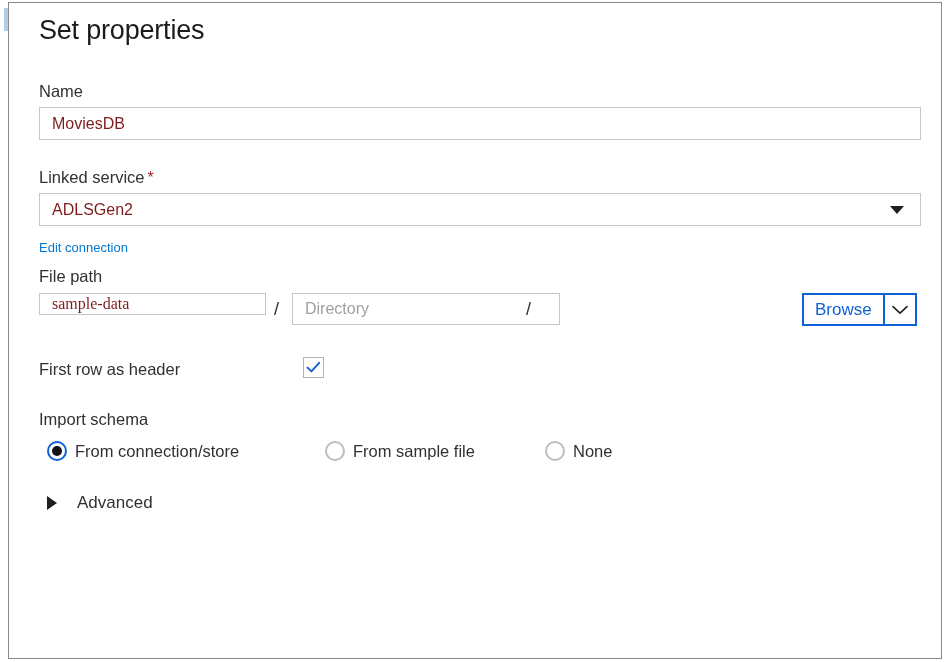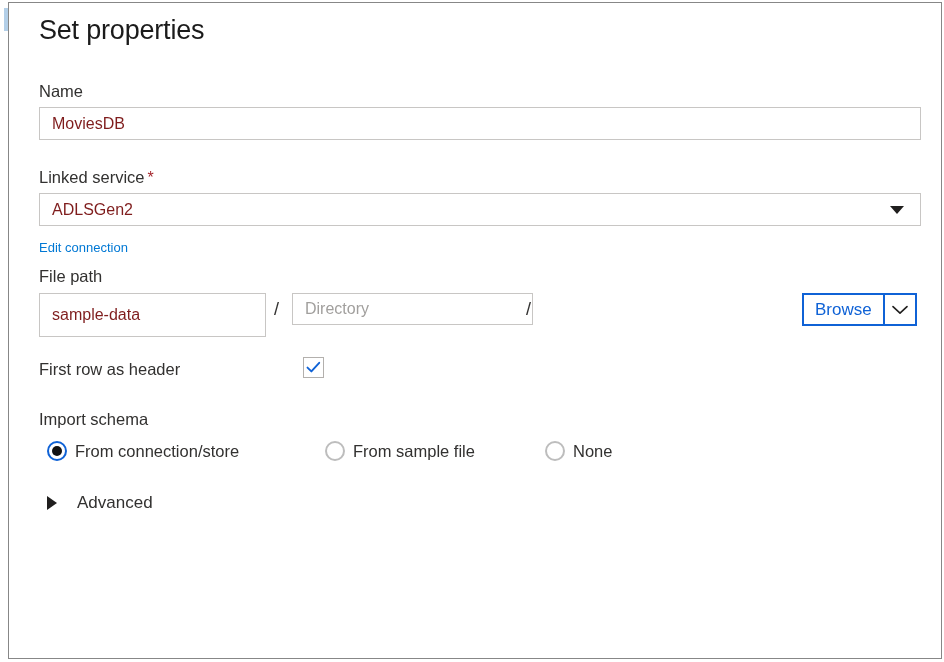--- a/index.html
+++ b/index.html
@@ -116,22 +116,22 @@
     left: 30px;
     top: 237px;
     font-size: 13px;
     color: #0078d4;
     cursor: pointer;
     white-space: nowrap;
   }
 
   
   #fp-label  { left: 30px; top: 264px; }
-  #fp-1 { left: 30px; top: 290px; width: 227px; height: 44px; }
-  #fp-2 { left: 283px; top: 290px; width: 241px; height: 32px; }
+  #fp-1 { left: 30px; top: 290px; width: 227px; height: 22px; font-family: Liberation Serif, serif; }
+  #fp-2 { left: 283px; top: 290px; width: 268px; height: 32px; }
   #fp-3 { left: 534px; top: 290px; width: 227px; height: 32px; }
 
   .slash {
     position: absolute;
     font-size: 18px;
     color: #323130;
     top: 296px;
   }
   #slash-1 { left: 265px; }
   #slash-2 { left: 517px; }

